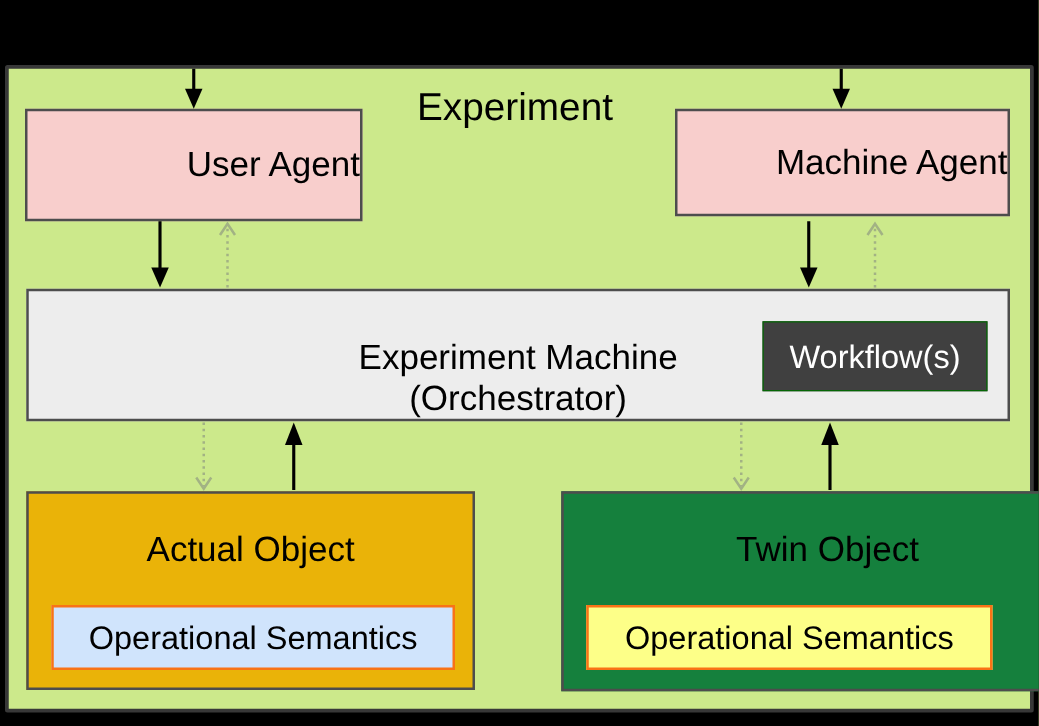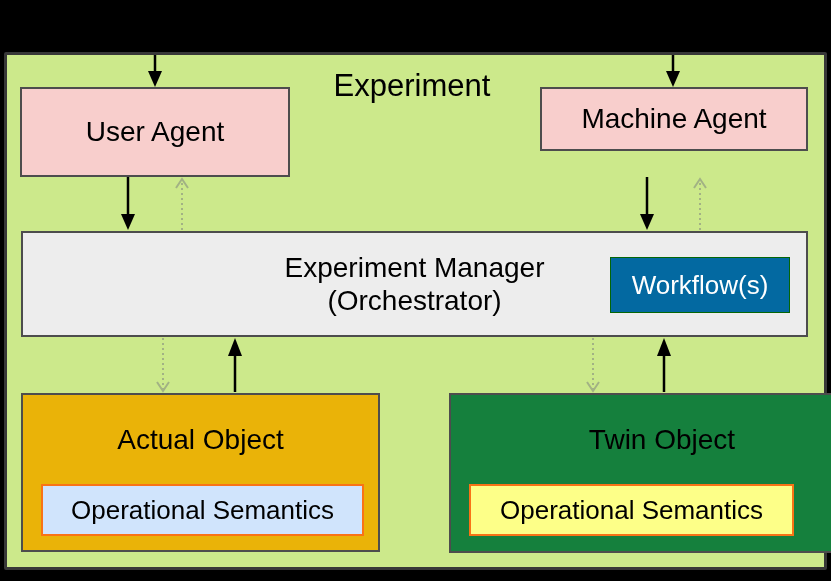--- a/index.html
+++ b/index.html
@@ -9,37 +9,37 @@
     font-family:"Liberation Sans", sans-serif;
     color:#000;
   }
   .panel{
     position:absolute;left:4px;top:52px;width:823px;height:518px;
     background:#cce98b;border:3px solid #383838;border-radius:2px;
     box-sizing:border-box;
   }
   .node{
     position:absolute;box-sizing:border-box;border:2px solid #4d4d4d;
-    display:flex;align-items:center;justify-content:center;text-align:center;
+    display:flex;align-items:center;justify-content:flex-end;text-align:center;
   }
   .title{
     position:absolute;left:250px;top:68px;width:324px;height:36px;
     display:flex;align-items:center;justify-content:center;
     font-size:31px;
   }
   .agent{background:#f8cecc;font-size:28px;}
   #user-agent{left:20px;top:87px;width:270px;height:90px;}
-  #machine-agent{left:540px;top:87px;width:268px;height:64px;}
+  #machine-agent{left:540px;top:87px;width:268px;height:86px;}
   #manager{
     left:21px;top:231px;width:787px;height:106px;background:#ededed;
     flex-direction:column;font-size:28px;line-height:33px;
   }
   #workflow{
     position:absolute;left:610px;top:257px;width:180px;height:56px;
-    background:#0369a1;border:1px solid #056605;color:#fff;font-size:26px;
+    background:#404040;border:1px solid #056605;color:#fff;font-size:26px;
     display:flex;align-items:center;justify-content:center;box-sizing:border-box;
   }
   .object-node{flex-direction:column;justify-content:flex-start;}
   #actual-object{left:21px;top:393px;width:359px;height:159px;background:#eab308;}
   #twin-object{left:449px;top:393px;width:426px;height:160px;background:#15803d;}
   .object-label{
     height:89px;display:flex;align-items:center;justify-content:center;
     font-size:28px;width:100%;
   }
   .os-box{
@@ -60,21 +60,21 @@
 
 <div class="node agent" id="user-agent">
   <span>User Agent</span>
 </div>
 
 <div class="node agent" id="machine-agent">
   <span>Machine Agent</span>
 </div>
 
 <div class="node" id="manager">
-  <span>Experiment Manager</span>
+  <span>Experiment Machine</span>
   <span>(Orchestrator)</span>
 </div>
 
 <div id="workflow">
   <span>Workflow(s)</span>
 </div>
 
 <div class="node object-node" id="actual-object">
   <div class="object-label">Actual Object</div>
   <div class="os-box">

